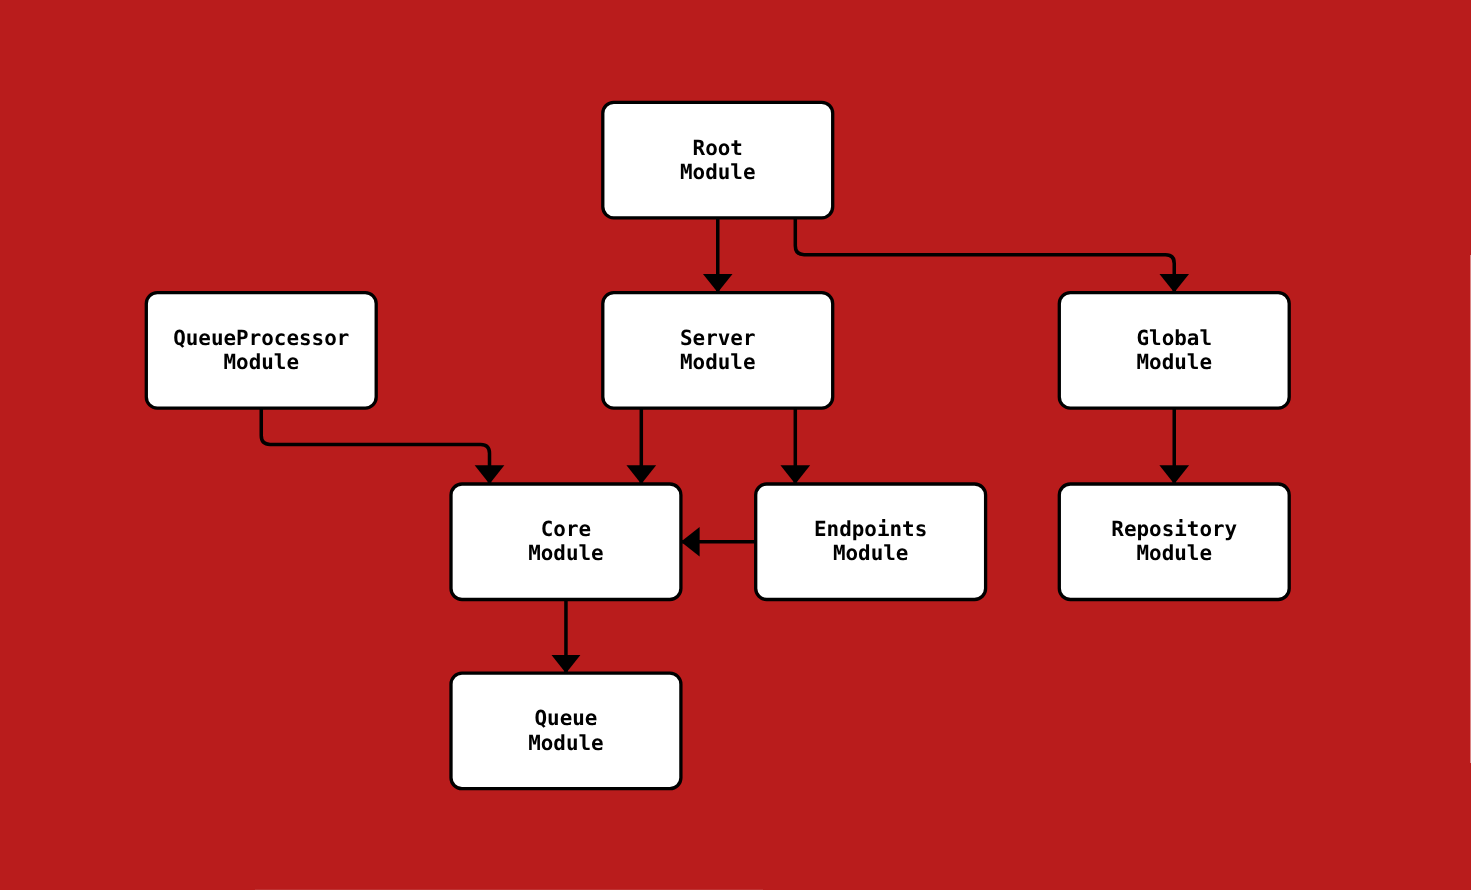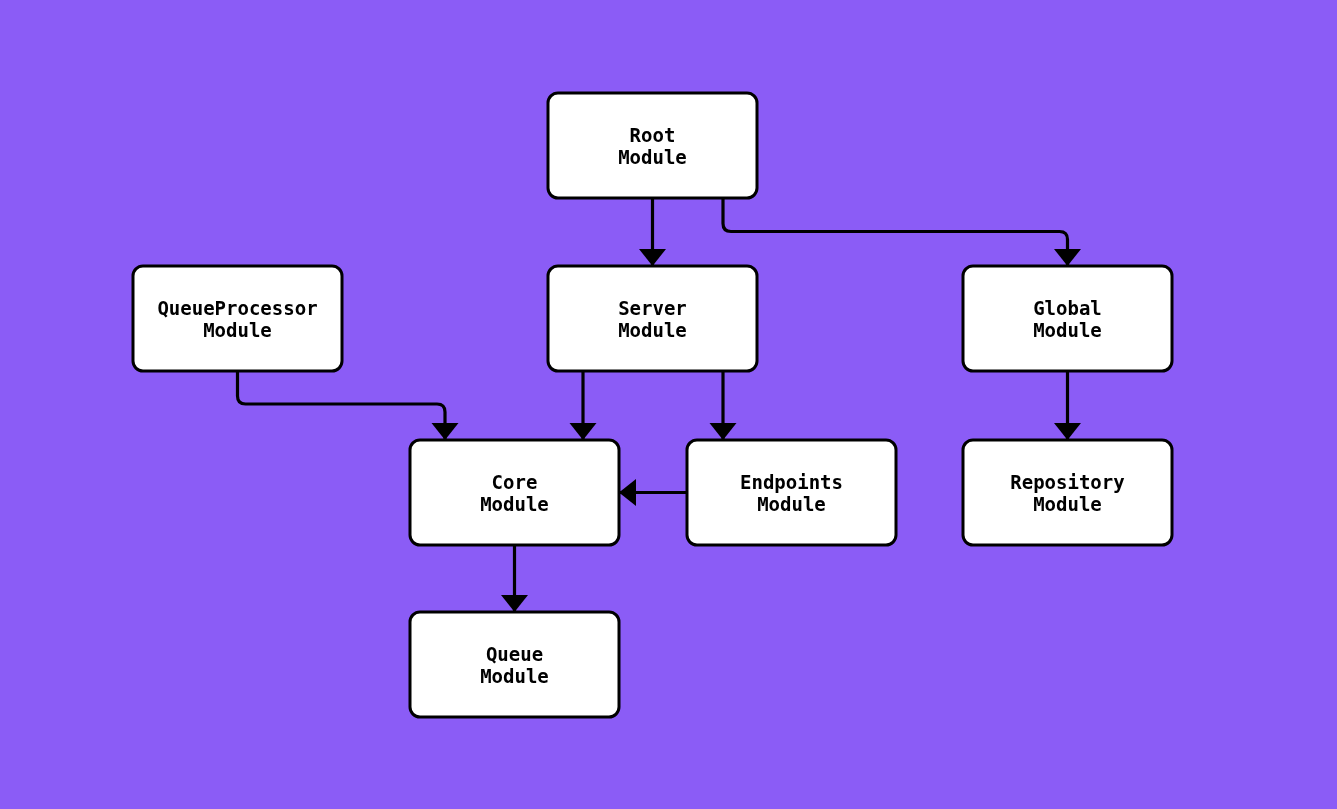--- a/index.html
+++ b/index.html
@@ -40,21 +40,21 @@
     text-anchor: middle;
   }
   .arrowhead-shape {
     fill: #000000;
     stroke: none;
   }
 </style>
 </head>
 <body>
 
-<div class="canvas" style="background: #8b5cf6;">
+<div class="canvas" style="background: #b91c1c;">
   <svg class="diagram" width="1337" height="809" viewBox="0 0 1337 809" xmlns="http://www.w3.org/2000/svg">
     <defs>
       <marker id="arrowhead" markerUnits="userSpaceOnUse" markerWidth="18" markerHeight="28" refX="17" refY="14" orient="auto">
         <path class="arrowhead-shape" d="M0,0.5 L17,14 L0,27.5 Z"></path>
       </marker>
     </defs>
     <g>
         <path d="M652.5,198 L652.5,266" class="edge" stroke="#000000" stroke-width="3.2" marker-end="url(#arrowhead)"></path>
         <path d="M723,198 L723,223.5 Q723,231.5 731,231.5 L1059.5,231.5 Q1067.5,231.5 1067.5,239.5 L1067.5,266" class="edge" stroke="#000000" stroke-width="3.2" marker-end="url(#arrowhead)"></path>
         <path d="M237.5,371 L237.5,396 Q237.5,404 245.5,404 L437,404 Q445,404 445,412 L445,440" class="edge" stroke="#000000" stroke-width="3.2" marker-end="url(#arrowhead)"></path>

